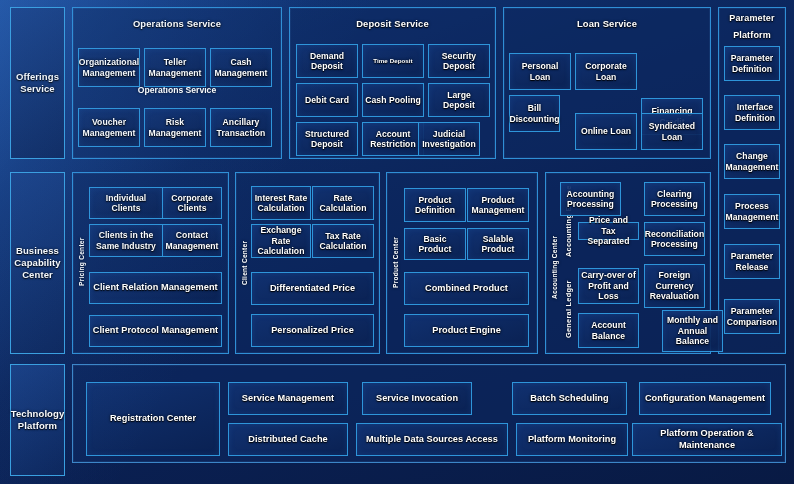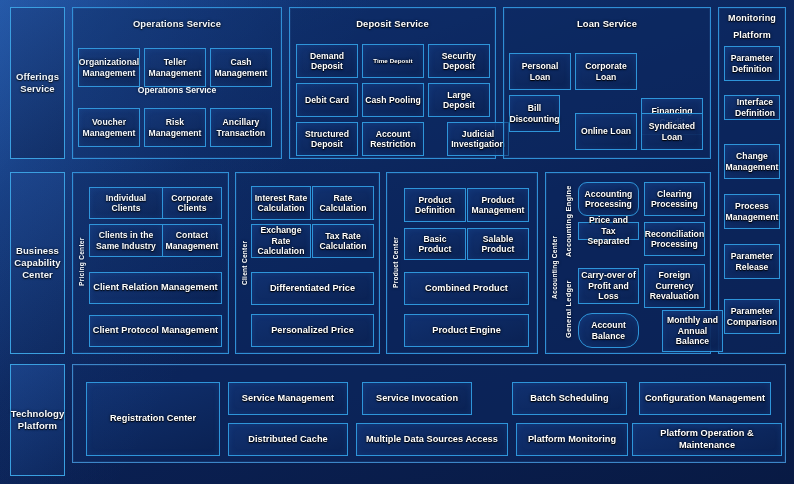--- a/index.html
+++ b/index.html
@@ -152,39 +152,39 @@
   <div class="box" style="left:296px; top:44px; width:62px; height:34px;">Demand Deposit</div>
   <div class="box tiny" style="left:362px; top:44px; width:62px; height:34px;">Time Deposit</div>
   <div class="box" style="left:428px; top:44px; width:62px; height:34px;">Security Deposit</div>
 
   <div class="box" style="left:296px; top:83px; width:62px; height:34px;">Debit Card</div>
   <div class="box" style="left:362px; top:83px; width:62px; height:34px;">Cash Pooling</div>
   <div class="box" style="left:428px; top:83px; width:62px; height:34px;">Large Deposit</div>
 
   <div class="box" style="left:296px; top:122px; width:62px; height:34px;">Structured Deposit</div>
   <div class="box" style="left:362px; top:122px; width:62px; height:34px;">Account Restriction</div>
-  <div class="box" style="left:447px; top:122px; width:62px; height:34px;">Judicial Investigation</div>
+  <div class="box" style="left:418px; top:122px; width:62px; height:34px;">Judicial Investigation</div>
 
   <div class="panel" style="left:503px; top:7px; width:208px; height:152px;"></div>
   <div class="group-title" style="left:503px; top:18px; width:208px;">Loan Service</div>
 
   <div class="box" style="left:509px; top:53px; width:62px; height:37px;">Personal Loan</div>
   <div class="box" style="left:575px; top:53px; width:62px; height:37px;">Corporate Loan</div>
   <div class="box" style="left:641px; top:53px; width:62px; height:37px;margin-top:45px;">Financing Credit</div>
 
   <div class="box" style="left:509px; top:95px; width:51px; height:37px;">Bill Discounting</div>
   <div class="box" style="left:575px; top:113px; width:62px; height:37px;">Online Loan</div>
   <div class="box" style="left:641px; top:113px; width:62px; height:37px;">Syndicated Loan</div>
 
   <div class="panel" style="left:718px; top:7px; width:68px; height:347px;"></div>
-  <div class="group-title" style="left:718px; top:13px; width:68px; font-size:9px;">Monitoring</div>
+  <div class="group-title" style="left:718px; top:13px; width:68px; font-size:9px;">Parameter</div>
   <div class="group-title" style="left:718px; top:30px; width:68px; font-size:9px;">Platform</div>
 
   <div class="box" style="left:724px; top:46px; width:56px; height:35px;">Parameter Definition</div>
-  <div class="box" style="left:724px; top:95px; width:56px; height:25px;padding-left:8px;">Interface Definition</div>
+  <div class="box" style="left:724px; top:95px; width:56px; height:35px;padding-left:8px;">Interface Definition</div>
   <div class="box" style="left:724px; top:144px; width:56px; height:35px;">Change Management</div>
   <div class="box" style="left:724px; top:194px; width:56px; height:35px;">Process Management</div>
   <div class="box" style="left:724px; top:244px; width:56px; height:35px;">Parameter Release</div>
   <div class="box" style="left:724px; top:299px; width:56px; height:35px;">Parameter Comparison</div>
 
   <div class="panel" style="left:72px; top:172px; width:157px; height:182px;"></div>
   <div class="vlabel" style="left:76px; top:212px; width:10px; height:100px;">Pricing Center</div>
 
   <div class="box" style="left:89px; top:187px; width:74px; height:32px;">Individual Clients</div>
   <div class="box" style="left:162px; top:187px; width:60px; height:32px;">Corporate Clients</div>
@@ -212,28 +212,28 @@
   <div class="box" style="left:467px; top:228px; width:62px; height:32px;">Salable Product</div>
   <div class="box wide" style="left:404px; top:272px; width:125px; height:33px;">Combined Product</div>
   <div class="box wide" style="left:404px; top:314px; width:125px; height:33px;">Product Engine</div>
 
   <div class="panel" style="left:545px; top:172px; width:166px; height:182px;"></div>
   <div class="vlabel" style="left:549px; top:218px; width:10px; height:98px;">Accounting Center</div>
 
   <div class="vlabel big" style="left:563px; top:180px; width:11px; height:82px;">Accounting Engine</div>
   <div class="vlabel big" style="left:563px; top:268px; width:11px; height:82px;">General Ledger</div>
 
-  <div class="box" style="left:578px; top:182px; width:61px; height:34px;border-radius:9px;">Accounting Processing</div>
+  <div class="box" style="left:560px; top:182px; width:61px; height:34px;">Accounting Processing</div>
   <div class="box" style="left:644px; top:182px; width:61px; height:34px;">Clearing Processing</div>
   <div class="box" style="left:578px; top:222px; width:61px; height:18px;">Price and Tax Separated</div>
   <div class="box" style="left:644px; top:222px; width:61px; height:34px;">Reconciliation Processing</div>
 
   <div class="box" style="left:578px; top:268px; width:61px; height:36px;">Carry-over of Profit and Loss</div>
   <div class="box" style="left:644px; top:264px; width:61px; height:44px;">Foreign Currency Revaluation</div>
-  <div class="box" style="left:578px; top:313px; width:61px; height:35px;border-radius:14px;">Account Balance</div>
+  <div class="box" style="left:578px; top:313px; width:61px; height:35px;">Account Balance</div>
   <div class="box" style="left:644px; top:310px; width:61px; height:42px;margin-left:18px;">Monthly and Annual Balance</div>
 
   <div class="panel soft" style="left:72px; top:364px; width:714px; height:99px;"></div>
 
   <div class="box wide" style="left:86px; top:382px; width:134px; height:74px;">Registration Center</div>
 
   <div class="box wide" style="left:228px; top:382px; width:120px; height:33px;">Service Management</div>
   <div class="box wide" style="left:228px; top:423px; width:120px; height:33px;">Distributed Cache</div>
 
   <div class="box wide" style="left:362px; top:382px; width:110px; height:33px;">Service Invocation</div>

